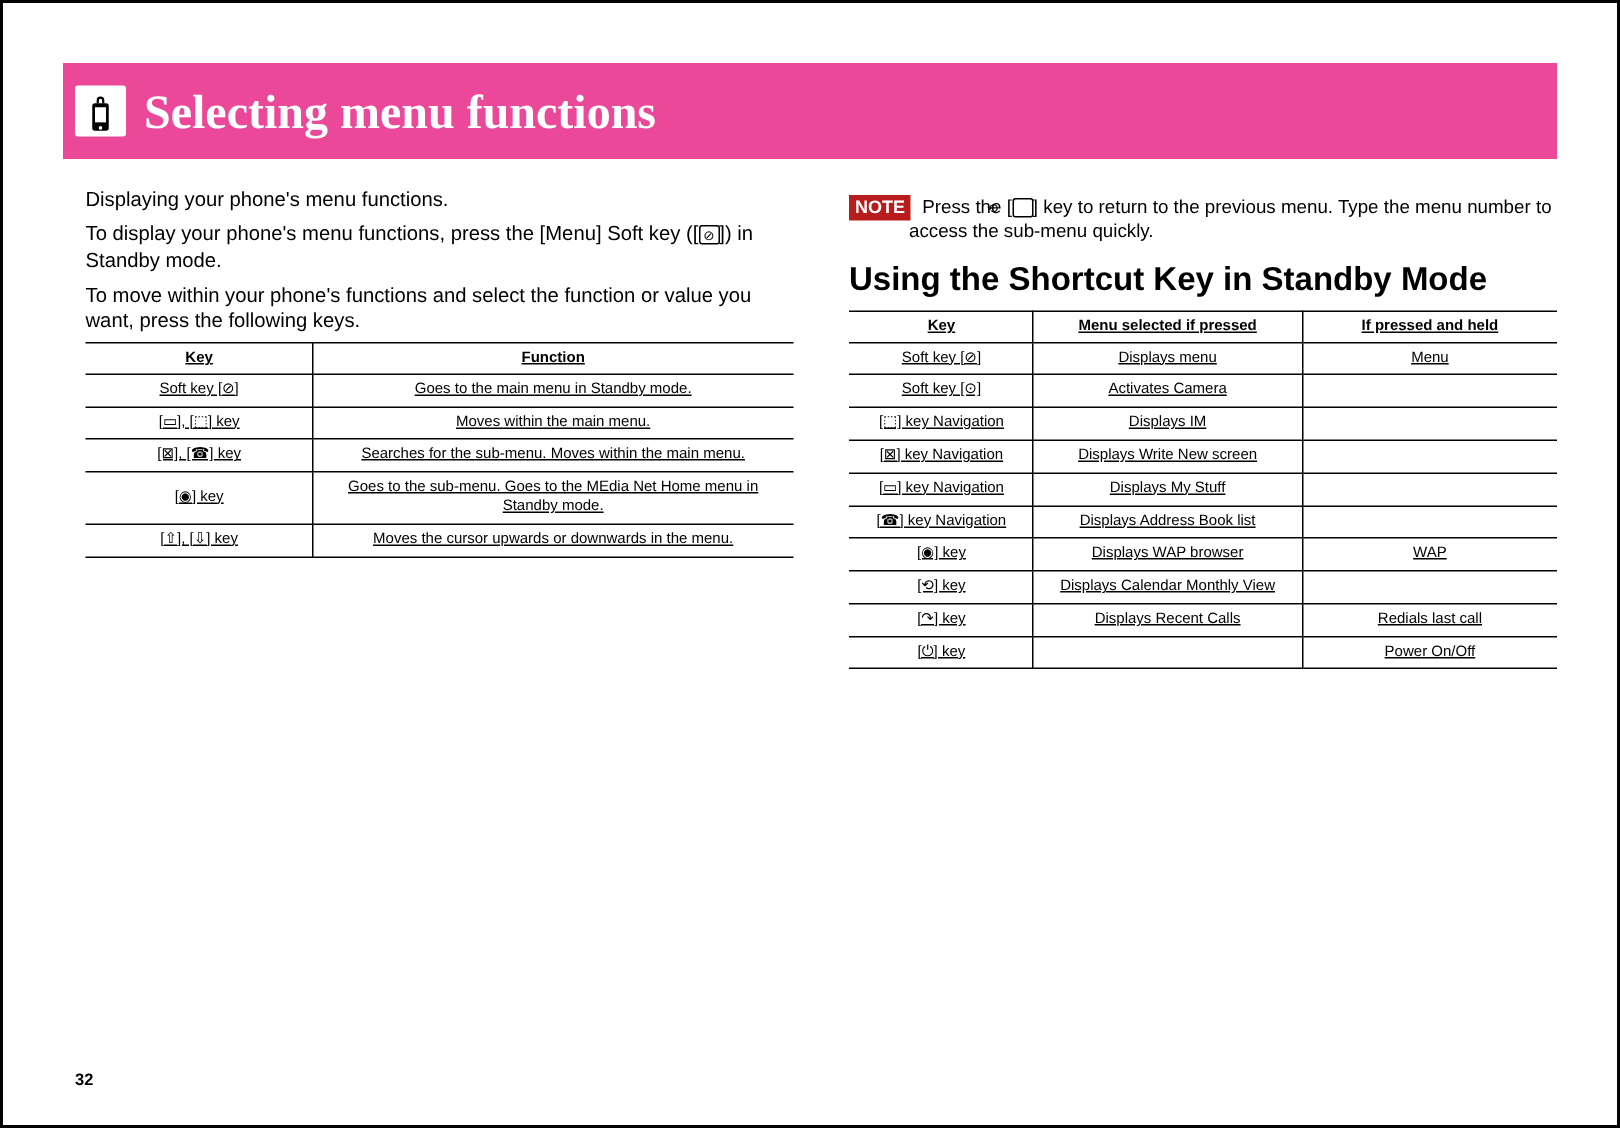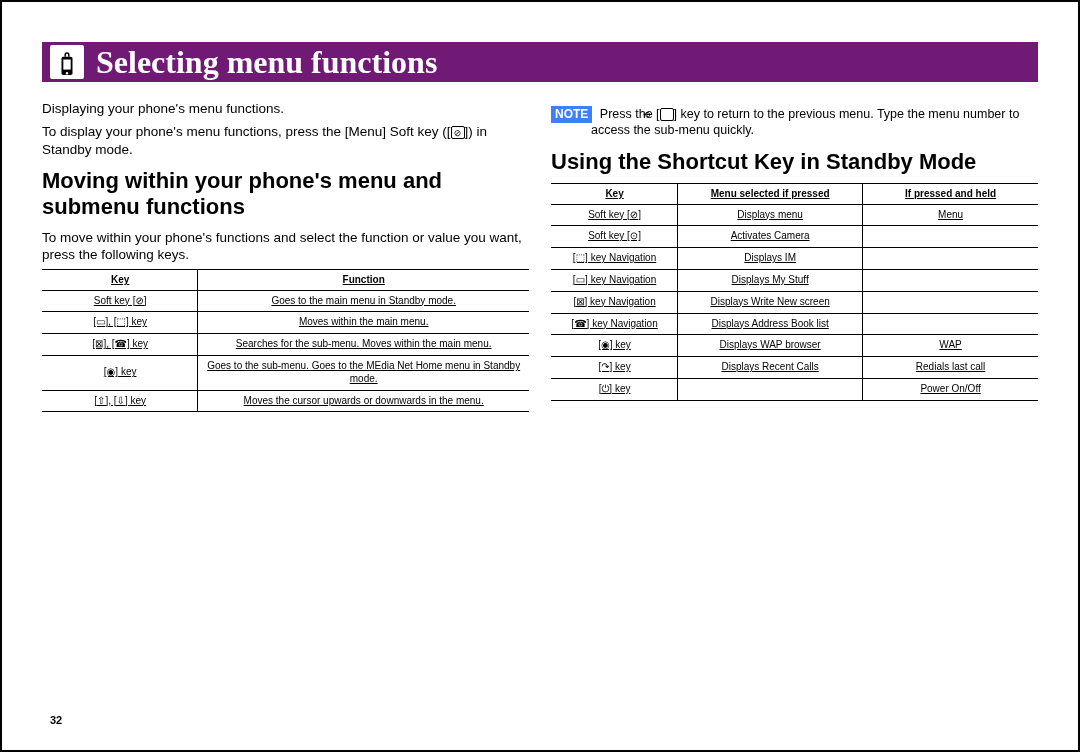--- a/index.html
+++ b/index.html
@@ -3,49 +3,49 @@
 <meta charset="utf-8">
 <style>
   * { box-sizing: border-box; margin: 0; padding: 0; }
   body { font-family: Arial, Helvetica, sans-serif; background: #fff; }
   .page {
     width: 1080px; height: 752px; margin: 0 auto; position: relative;
     border: 2px solid #000; padding: 40px 40px 30px 40px;
     background: #fff;
   }
   .title-bar {
-    background: #701a75; color: #fff; display: flex; align-items: center;
-    height: 40px; padding: 0 8px; margin-bottom: 18px;
+    background: #ec4899; color: #fff; display: flex; align-items: center;
+    height: 64px; padding: 0 8px; margin-bottom: 18px;
   }
   .title-bar .icon-slot {
     width: 34px; height: 34px; background: #fff; display: flex;
     align-items: flex-end; justify-content: center; margin-right: 12px;
     border-radius: 2px; position: relative;
   }
   .title-bar .icon-slot svg { width: 22px; height: 28px; }
   .title-text { font-family: "Times New Roman", serif; font-size: 32px; font-weight: bold; }
   .columns { display: flex; gap: 22px; }
-  .col { flex: 1; font-size: 13.5px; line-height: 1.28; }
+  .col { flex: 1; font-size: 13.5px; line-height: 1.28; margin-left: 15px; }
   .col p { margin-bottom: 6px; }
   h2 { font-size: 22px; font-weight: bold; margin: 10px 0 8px 0; line-height: 1.2; }
   table {
     border-collapse: collapse; width: 100%; font-size: 10px;
     margin-top: 4px; margin-bottom: 8px; text-decoration: underline;
   }
   th, td {
     border-top: 1px solid #000; border-bottom: 1px solid #000;
     border-left: none; border-right: none; padding: 4px 5px;
     text-align: center; vertical-align: middle;
   }
   th { font-weight: bold; text-align: center; line-height:1.15;}
   td.sep, th.sep { border-right: 1px solid #000; }
   td:first-child, th:first-child { padding-left: 6px; }
   .note-block { font-size: 12.5px; line-height: 1.25; margin: 6px 0; text-indent: -40px; padding-left: 40px;}
   .note-label {
-    background: #3b82f6; color: #fff; font-weight: bold; padding: 1px 4px;
+    background: #b91c1c; color: #fff; font-weight: bold; padding: 1px 4px;
     font-size: 12px; margin-right: 4px; display:inline-block; text-indent:0;
   }
   .keyglyph {
     display: inline-block; border: 1px solid #000; border-radius: 2px;
     min-width: 14px; height: 13px; font-size: 9px; line-height: 12px;
     text-align: center; padding: 0 1px; vertical-align: middle;
     background: #fff; color:#000;
   }
   .page-num {
     position: absolute; left: 48px; bottom: 24px; font-size: 11px; font-weight: bold;
@@ -68,21 +68,20 @@
   </div>
 
   <div class="columns">
 
     <div class="col">
       <p>Displaying your phone's menu functions.</p>
       <p>
         <span>To display your phone's menu functions, press the [Menu] Soft key ([</span><span class="keyglyph">⊘</span><span>]) in Standby mode.</span>
       </p>
 
-      <h2>Moving within your phone's menu and submenu functions</h2>
       <p>To move within your phone's functions and select the function or value you want, press the following keys.</p>
 
       <table>
         <tbody>
             <tr>
           <th class="sep" style="width:32%">Key</th>
           <th>Function</th>
         </tr>
         <tr>
               <td class="sep">Soft key [⊘]</td>
@@ -133,38 +132,43 @@
               <td class="sep">Soft key [⊙]</td>
               <td class="sep">Activates Camera</td>
               <td></td>
             </tr>
         <tr>
               <td class="sep">[⬚] key Navigation</td>
               <td class="sep">Displays IM</td>
               <td></td>
             </tr>
         <tr>
-              <td class="sep">[▭] key Navigation</td>
-              <td class="sep">Displays My Stuff</td>
+              <td class="sep">[⊠] key Navigation</td>
+              <td class="sep">Displays Write New screen</td>
               <td></td>
             </tr>
         <tr>
-              <td class="sep">[⊠] key Navigation</td>
-              <td class="sep">Displays Write New screen</td>
+              <td class="sep">[▭] key Navigation</td>
+              <td class="sep">Displays My Stuff</td>
               <td></td>
             </tr>
         <tr>
               <td class="sep">[☎] key Navigation</td>
               <td class="sep">Displays Address Book list</td>
               <td></td>
             </tr>
         <tr>
               <td class="sep">[◉] key</td>
               <td class="sep">Displays WAP browser</td>
               <td>WAP</td>
+            </tr>
+        <tr>
+              <td class="sep">[⟲] key</td>
+              <td class="sep">Displays Calendar Monthly View</td>
+              <td></td>
             </tr>
         <tr>
               <td class="sep">[↷] key</td>
               <td class="sep">Displays Recent Calls</td>
               <td>Redials last call</td>
             </tr>
         <tr>
               <td class="sep">[⏻] key</td>
               <td class="sep"></td>
               <td>Power On/Off</td>

